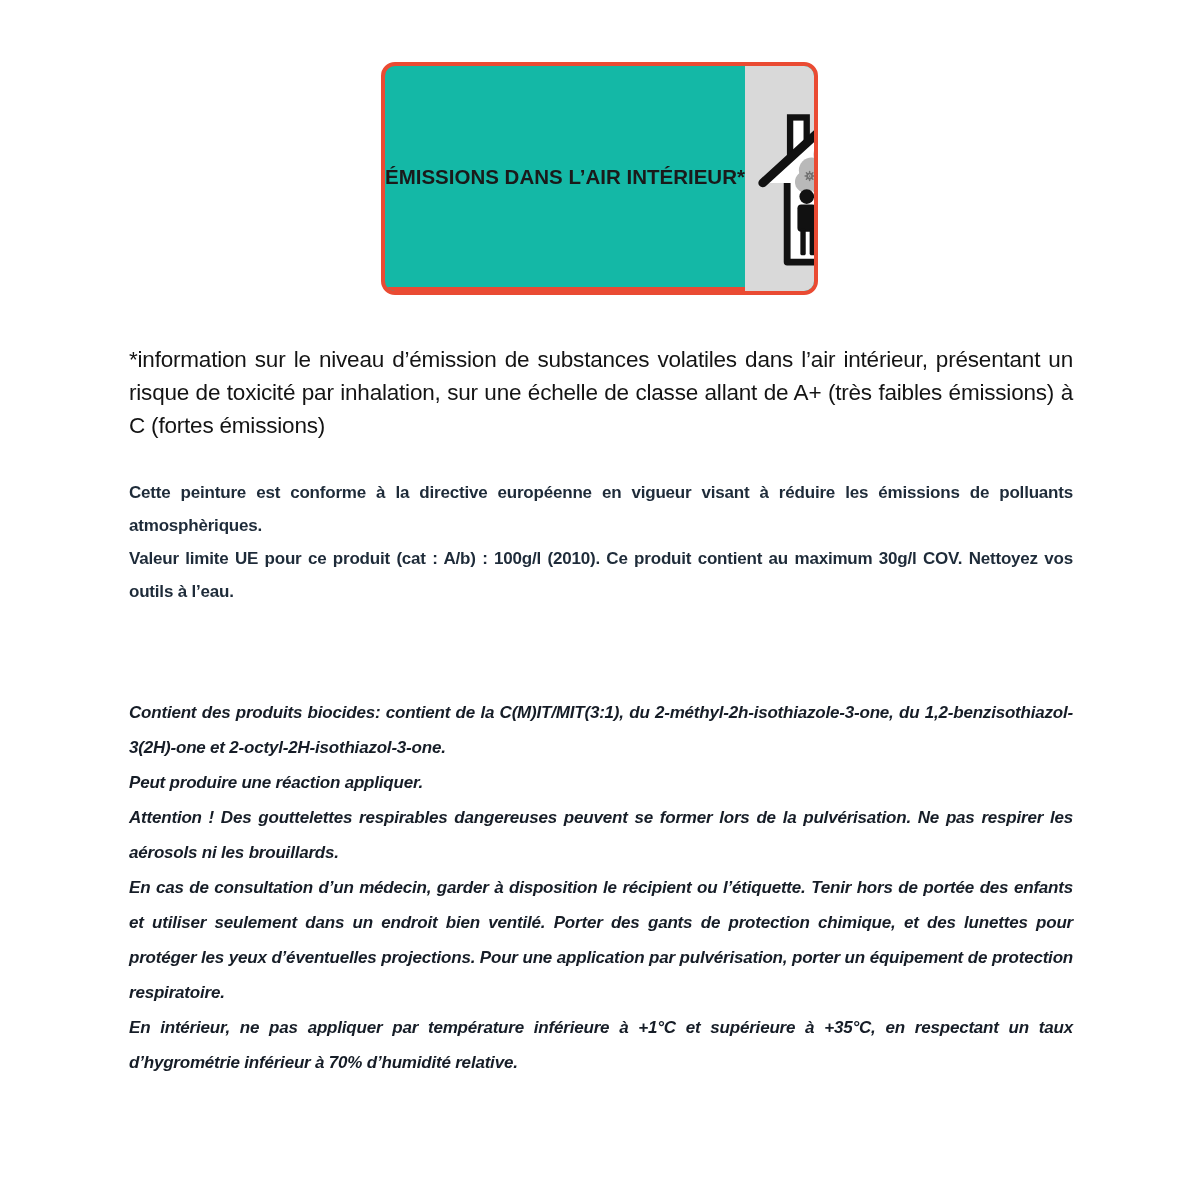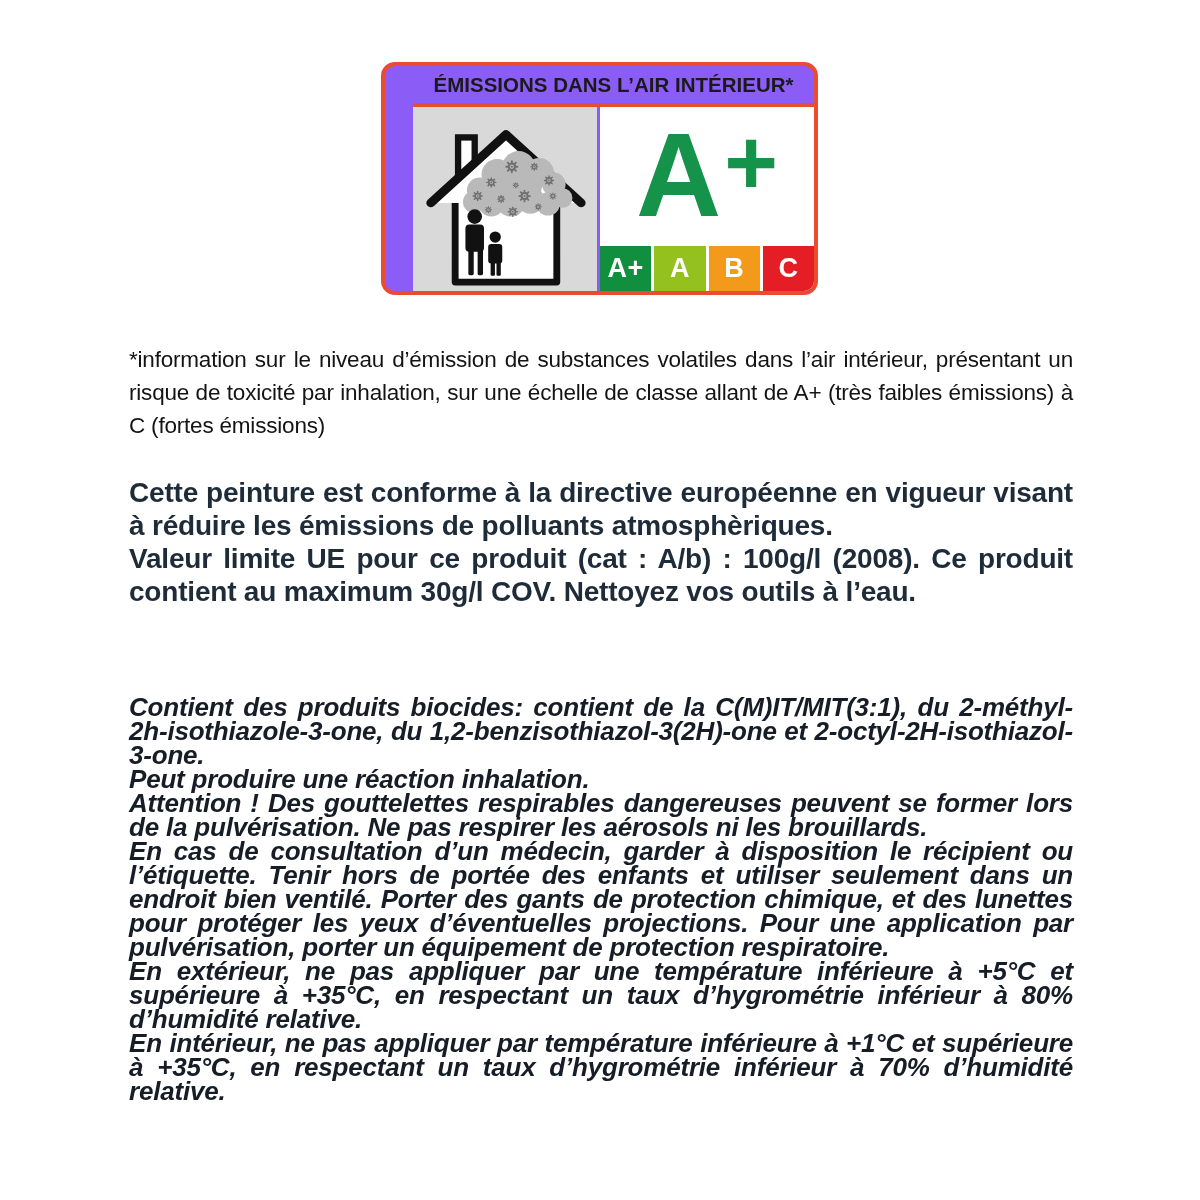--- a/index.html
+++ b/index.html
@@ -11,23 +11,23 @@
     font-family:"Liberation Sans", sans-serif;
   }
 
   
   .label {
     position:absolute; left:381px; top:62px;
     width:437px; height:233px;
     box-sizing:border-box;
     border:4px solid #ea4b33;
     border-radius:14px;
-    background:#8b5cf6;
+    background:#14b8a6;
     overflow:hidden;
-    display:flex; flex-direction:column;padding-left:28px;
+    display:flex; 
   }
   .label-title {
     flex:0 0 37px;
     display:flex; align-items:center; justify-content:center;
     border-bottom:4px solid #ea4b33;
     font-weight:bold;
     font-size:20.5px;
     letter-spacing:0px;
     color:#1a1a1a;
     white-space:nowrap;
@@ -70,27 +70,27 @@
   }
   .textcol p { margin:0; padding:0; }
   #footnote {
     top:343px;
     font-size:22.5px; line-height:33px;
     font-weight:normal; letter-spacing:-0.2px;
     color:#141414;
   }
   #regulatory {
     top:476px;
-    font-size:28px; line-height:33px;
+    font-size:17px; line-height:33px;
     font-weight:bold; letter-spacing:-0.2px;
     color:#1e2b39;
   }
   #safety {
     top:695px;
-    font-size:26px; line-height:24px;
+    font-size:17px; line-height:35px;
     font-weight:bold; font-style:italic; letter-spacing:-0.2px;
     color:#161d27;
   }
 </style>
 </head>
 <body>
 
 <div class="label" style="border-color: rgb(234, 75, 51);">
   <div class="label-title" style="border-color: rgb(234, 75, 51);">ÉMISSIONS DANS L’AIR INTÉRIEUR*</div>
 
@@ -190,23 +190,22 @@
     </div>
   </div>
 </div>
 
 <div class="textcol" id="footnote" style="color: rgb(20, 20, 20);">
   <p>*information sur le niveau d’émission de substances volatiles dans l’air intérieur, présentant un risque de toxicité par inhalation, sur une échelle de classe allant de A+ (très faibles émissions) à C (fortes émissions)</p>
 </div>
 
 <div class="textcol" id="regulatory" style="color: rgb(30, 43, 57);">
   <p>Cette peinture est conforme à la directive européenne en vigueur visant à réduire les émissions de polluants atmosphèriques.</p>
-  <p>Valeur limite UE pour ce produit (cat : A/b) : 100g/l (2008). Ce produit contient au maximum 30g/l COV. Nettoyez vos outils à l’eau.</p>
+  <p>Valeur limite UE pour ce produit (cat : A/b) : 100g/l (2010). Ce produit contient au maximum 30g/l COV. Nettoyez vos outils à l’eau.</p>
 </div>
 
 <div class="textcol" id="safety" style="color: rgb(22, 29, 39);">
   <p>Contient des produits biocides: contient de la C(M)IT/MIT(3:1), du 2-méthyl-2h-isothiazole-3-one, du 1,2-benzisothiazol-3(2H)-one et 2-octyl-2H-isothiazol-3-one.</p>
-  <p>Peut produire une réaction inhalation.</p>
+  <p>Peut produire une réaction appliquer.</p>
   <p>Attention ! Des gouttelettes respirables dangereuses peuvent se former lors de la pulvérisation. Ne pas respirer les aérosols ni les brouillards.</p>
   <p>En cas de consultation d’un médecin, garder à disposition le récipient ou l’étiquette. Tenir hors de portée des enfants et utiliser seulement dans un endroit bien ventilé. Porter des gants de protection chimique, et des lunettes pour protéger les yeux d’éventuelles projections. Pour une application par pulvérisation, porter un équipement de protection respiratoire.</p>
-  <p>En extérieur, ne pas appliquer par une température inférieure à +5°C et supérieure à +35°C, en respectant un taux d’hygrométrie inférieur à 80% d’humidité relative.</p>
   <p>En intérieur, ne pas appliquer par température inférieure à +1°C et supérieure à +35°C, en respectant un taux d’hygrométrie inférieur à 70% d’humidité relative.</p>
 </div>
 
 </body></html>

